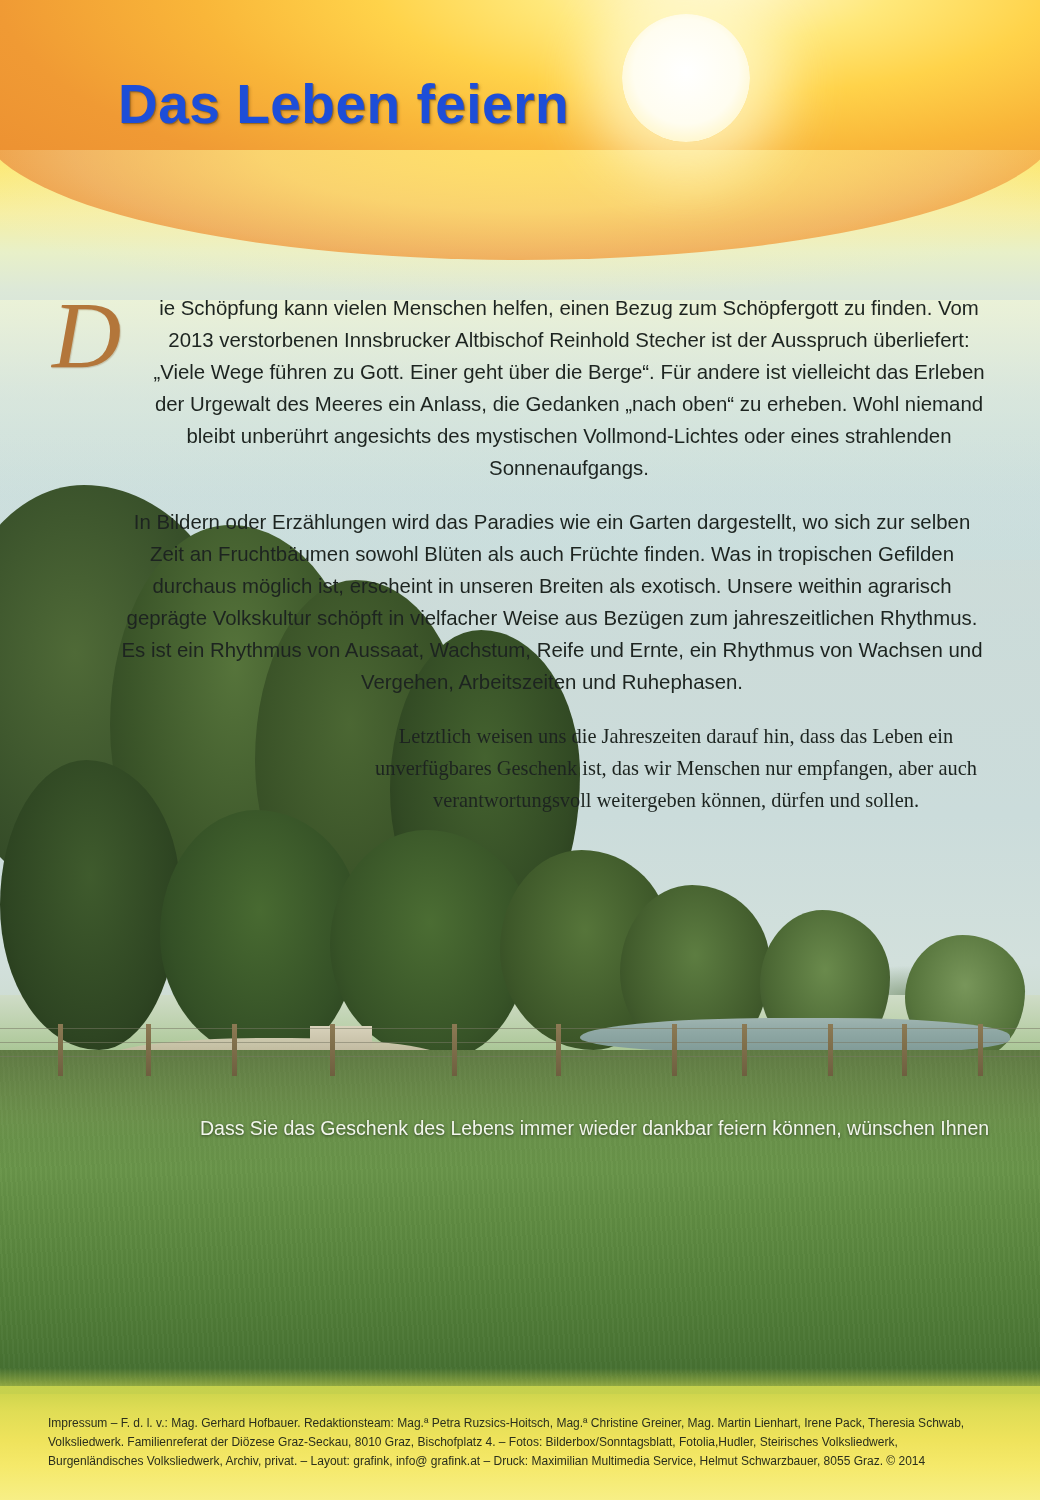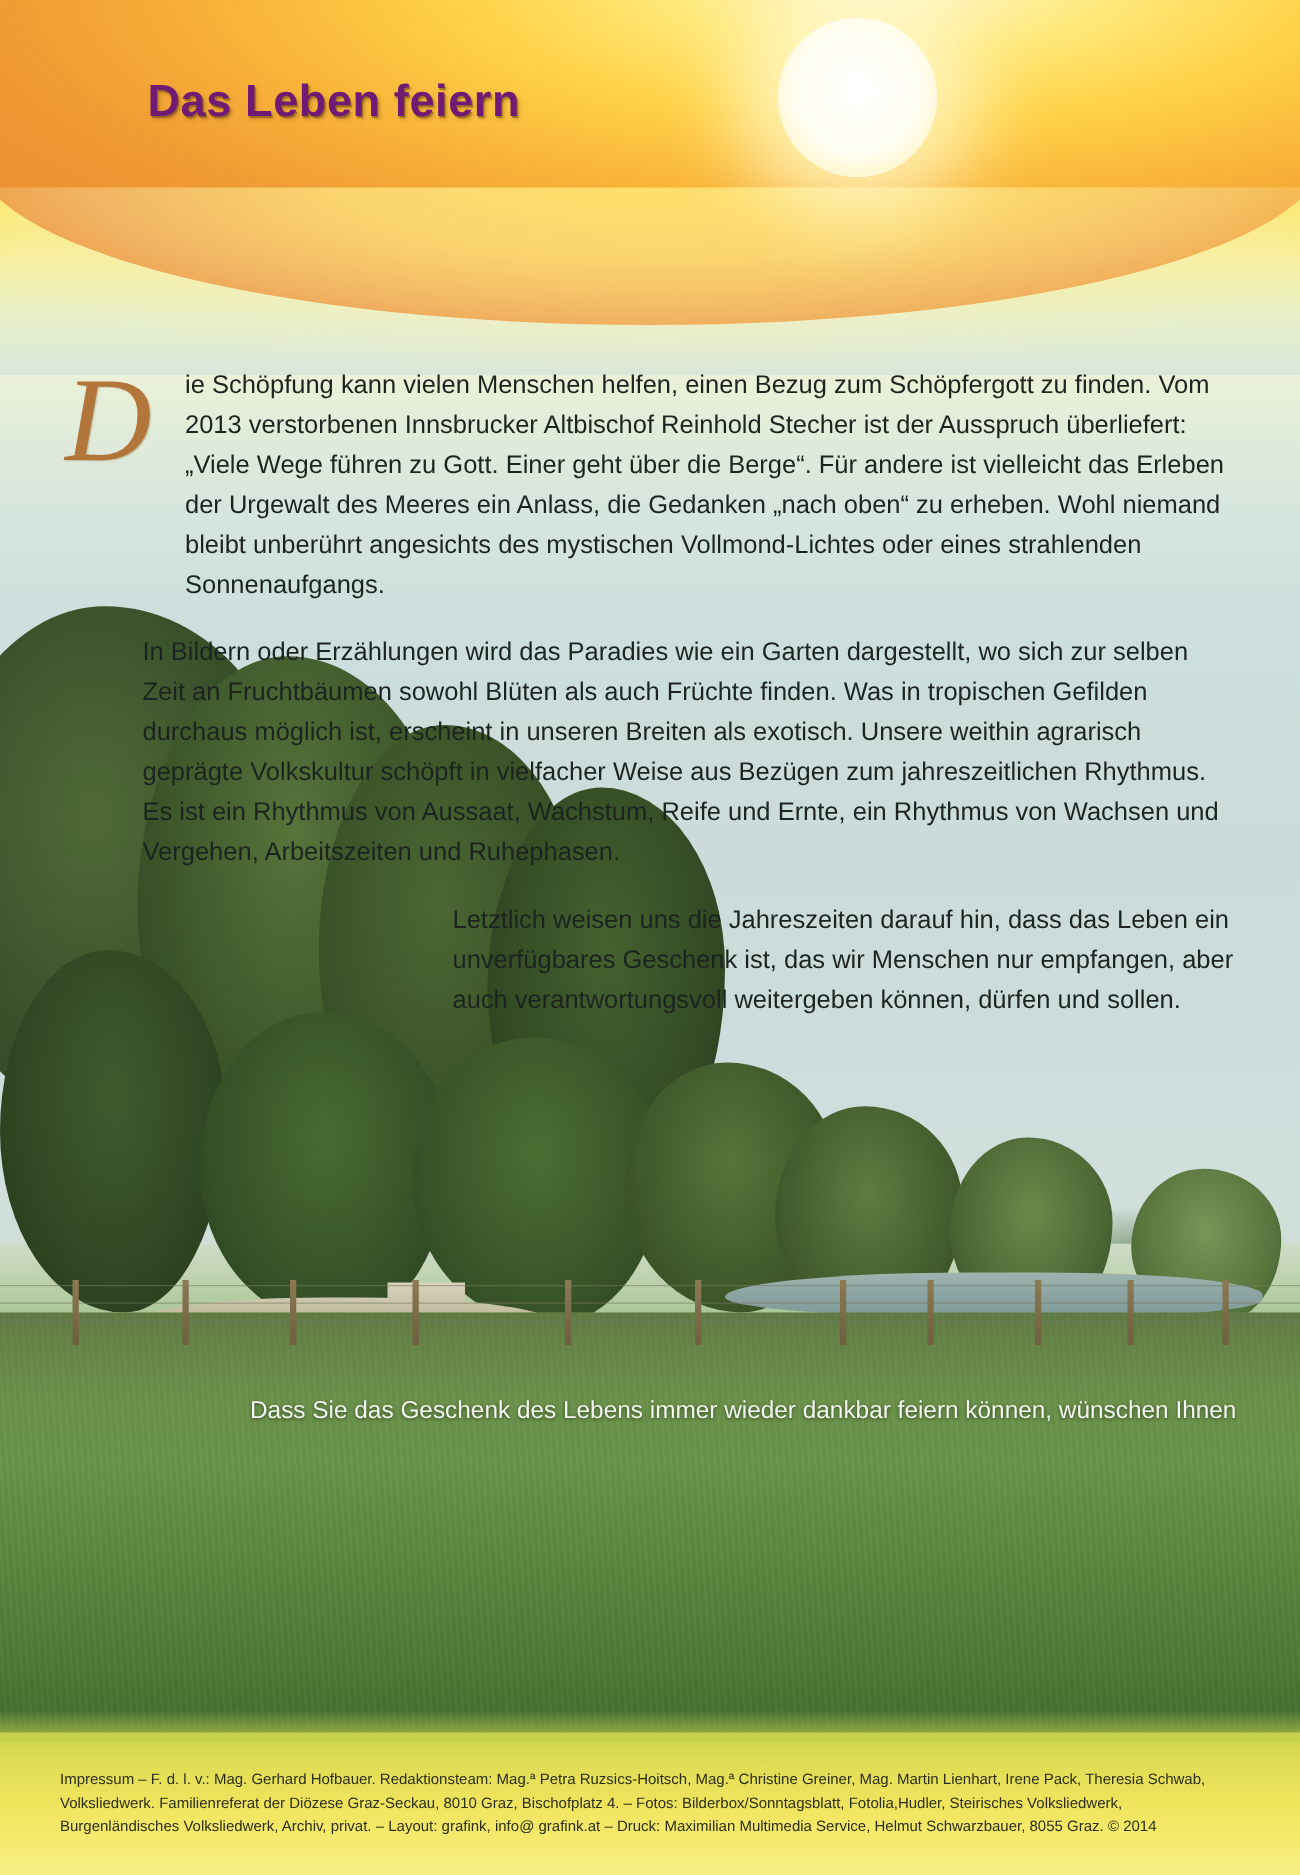--- a/index.html
+++ b/index.html
@@ -185,55 +185,55 @@
   
   .content {
     position: absolute;
     left: 0; top: 0;
     width: 1040px;
     height: 1500px;
   }
 
   .title {
     position: absolute;
-    left: 118px; top: 60px;
-    font-size: 36px;
+    left: 118px; top: 72px;
+    font-size: 55px;
     font-weight: bold;
-    color: #701a75;
+    color: #1d4ed8;
     letter-spacing: 0.5px;
     text-shadow: 1px 1px 0 rgba(120,80,20,0.55), 2px 2px 3px rgba(110,70,15,0.35);
   }
 
   .body-text {
     position: absolute;
     left: 52px; top: 292px;
     width: 938px;
     color: #1d2420;
     font-size: 20.4px;
     line-height: 32px;
   }
   .para {
     margin: 0 0 22px 0;
-    text-align: left;
+    text-align: center;
   }
   .para:first-child { text-align: right; }
   .dropcap-wrap { position: relative; }
   .dropcap {
     position: absolute;
     left: 0px; top: -4px;
     font-family: "Liberation Serif", serif;
     font-style: italic;
     font-size: 96px;
     line-height: 96px;
     color: #b3763a;
     text-shadow: 1px 1px 1px rgba(120,80,30,0.25);
   }
   .p1 { padding-left: 96px; }
   .p2 { padding-left: 62px; }
-  .p3 { padding-left: 310px; }
+  .p3 { padding-left: 310px; font-family: Liberation Serif, serif; }
 
   .closing {
     position: absolute;
     left: 200px; top: 1113px;
     width: 790px;
     color: #f2f6ec;
     font-size: 19.5px;
     line-height: 31px;
     text-shadow: 0 1px 3px rgba(0,0,0,0.55);
   }

